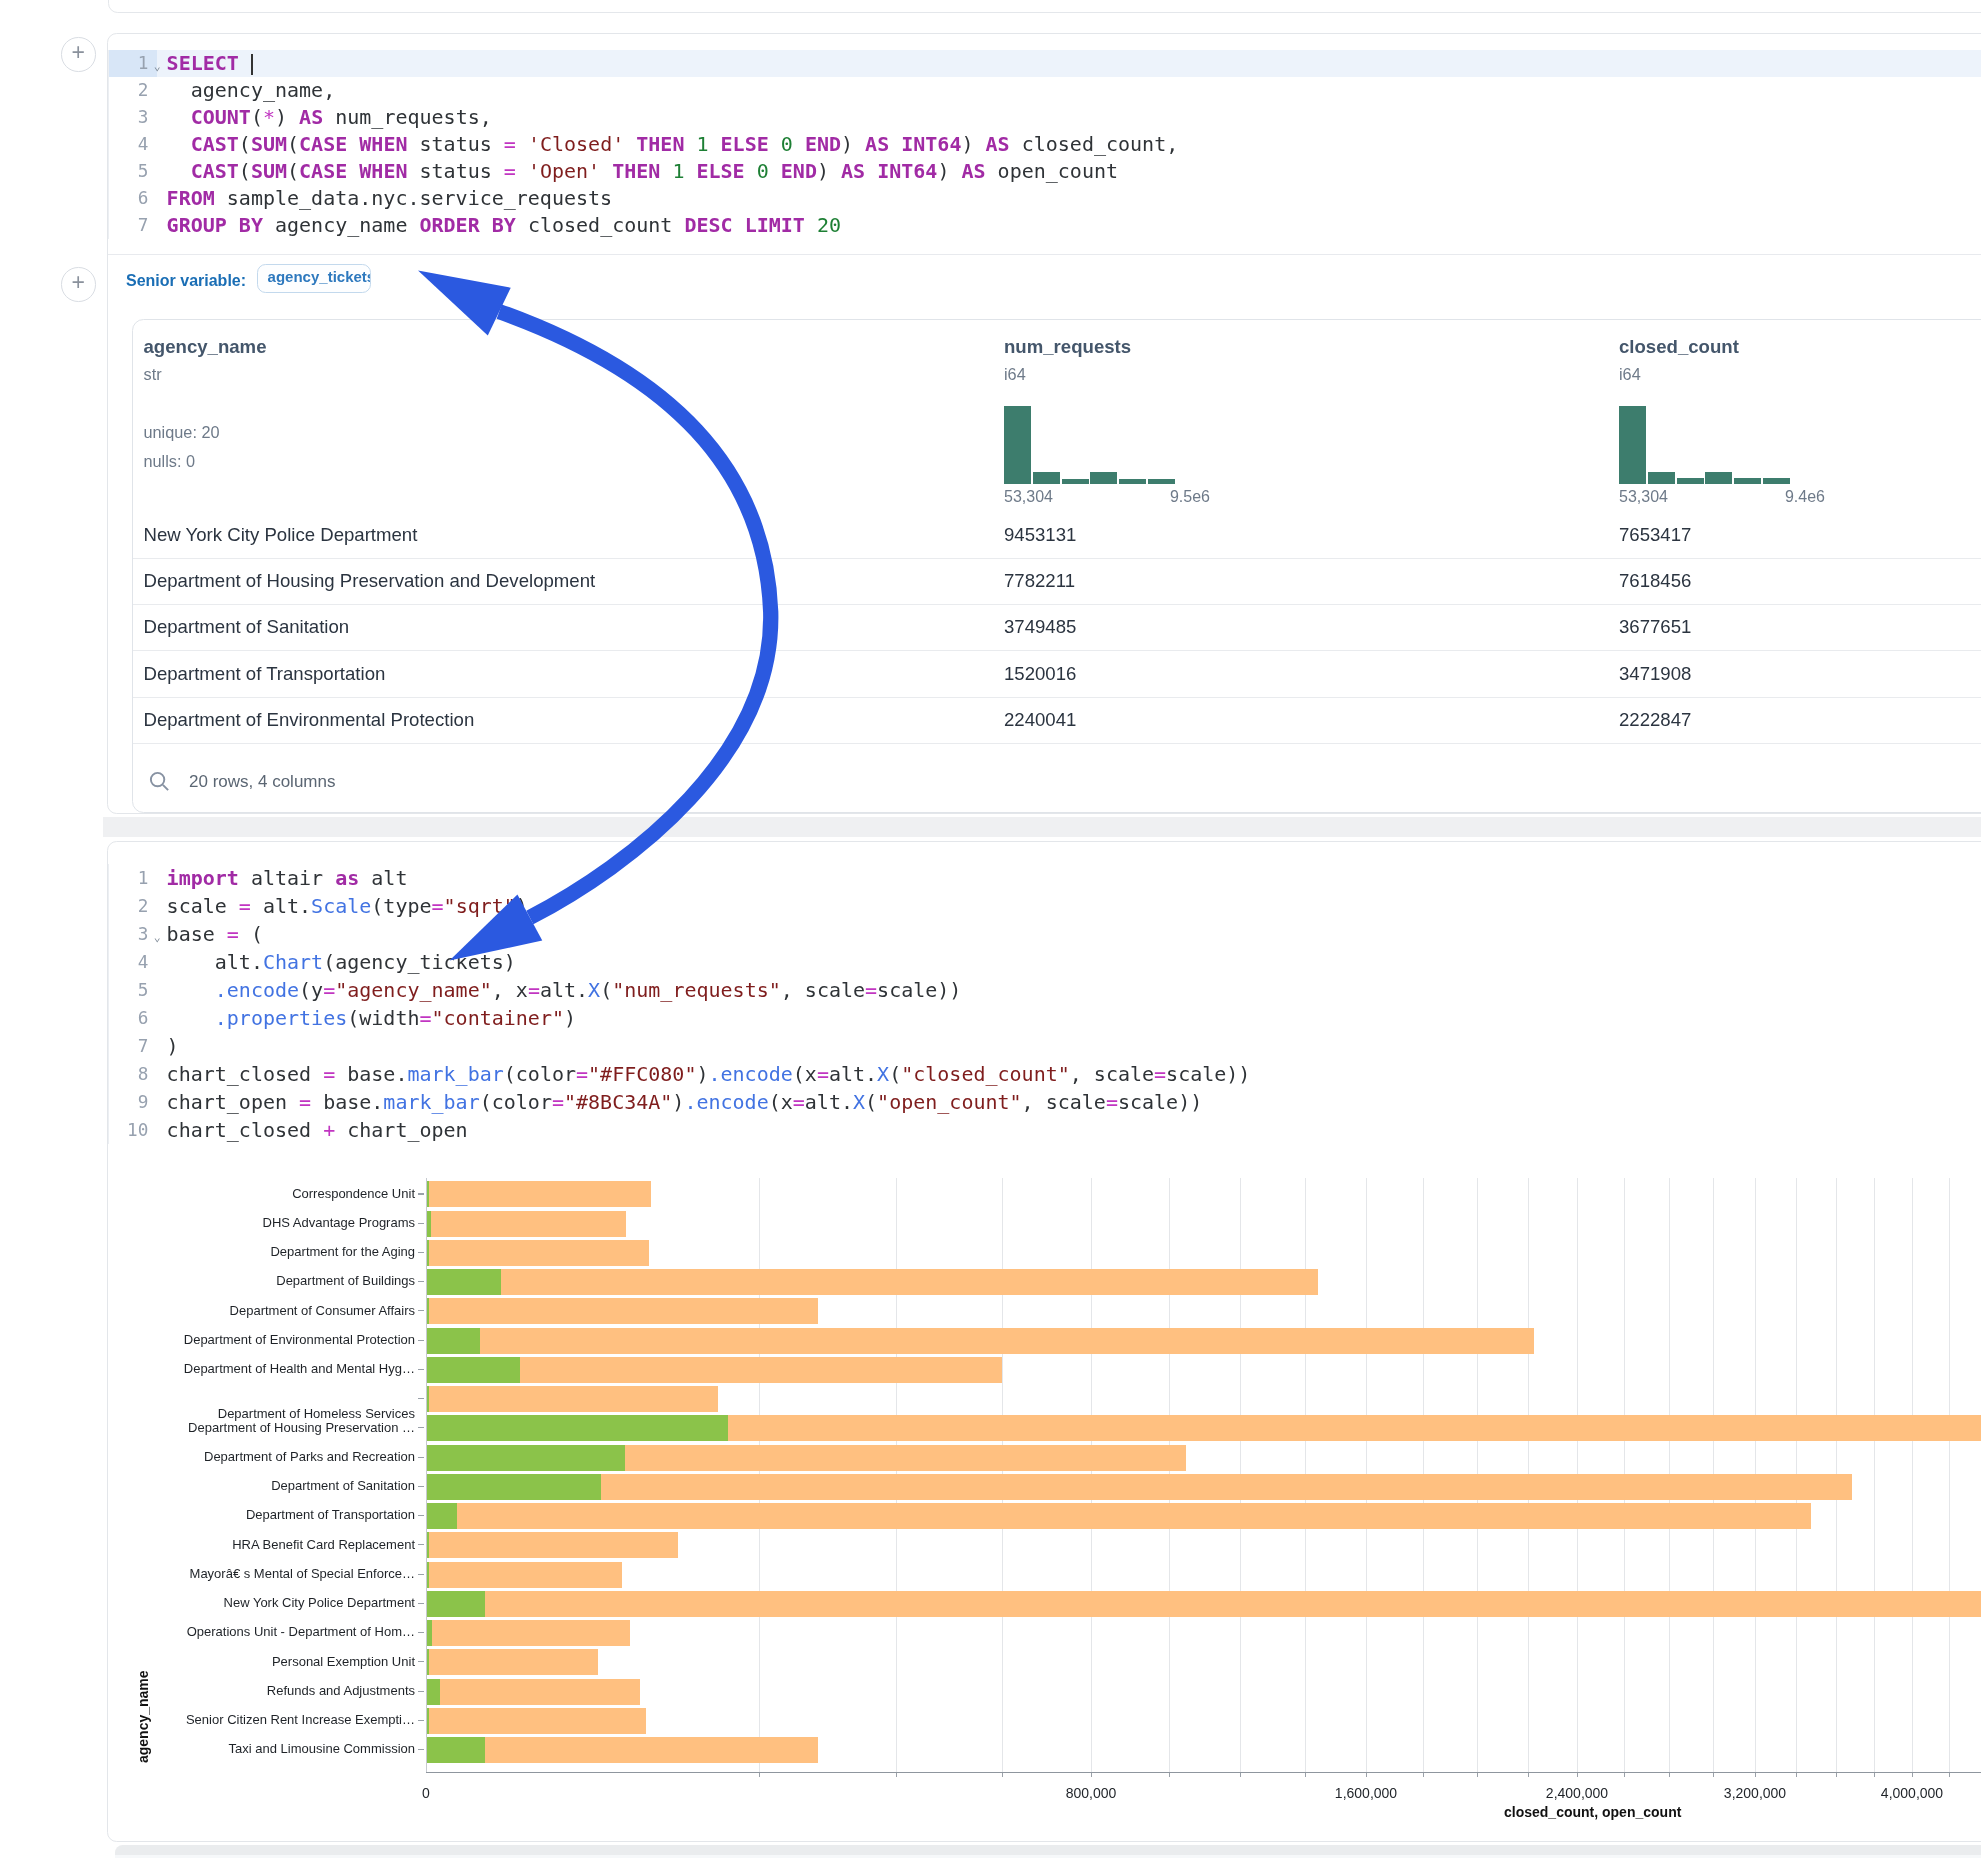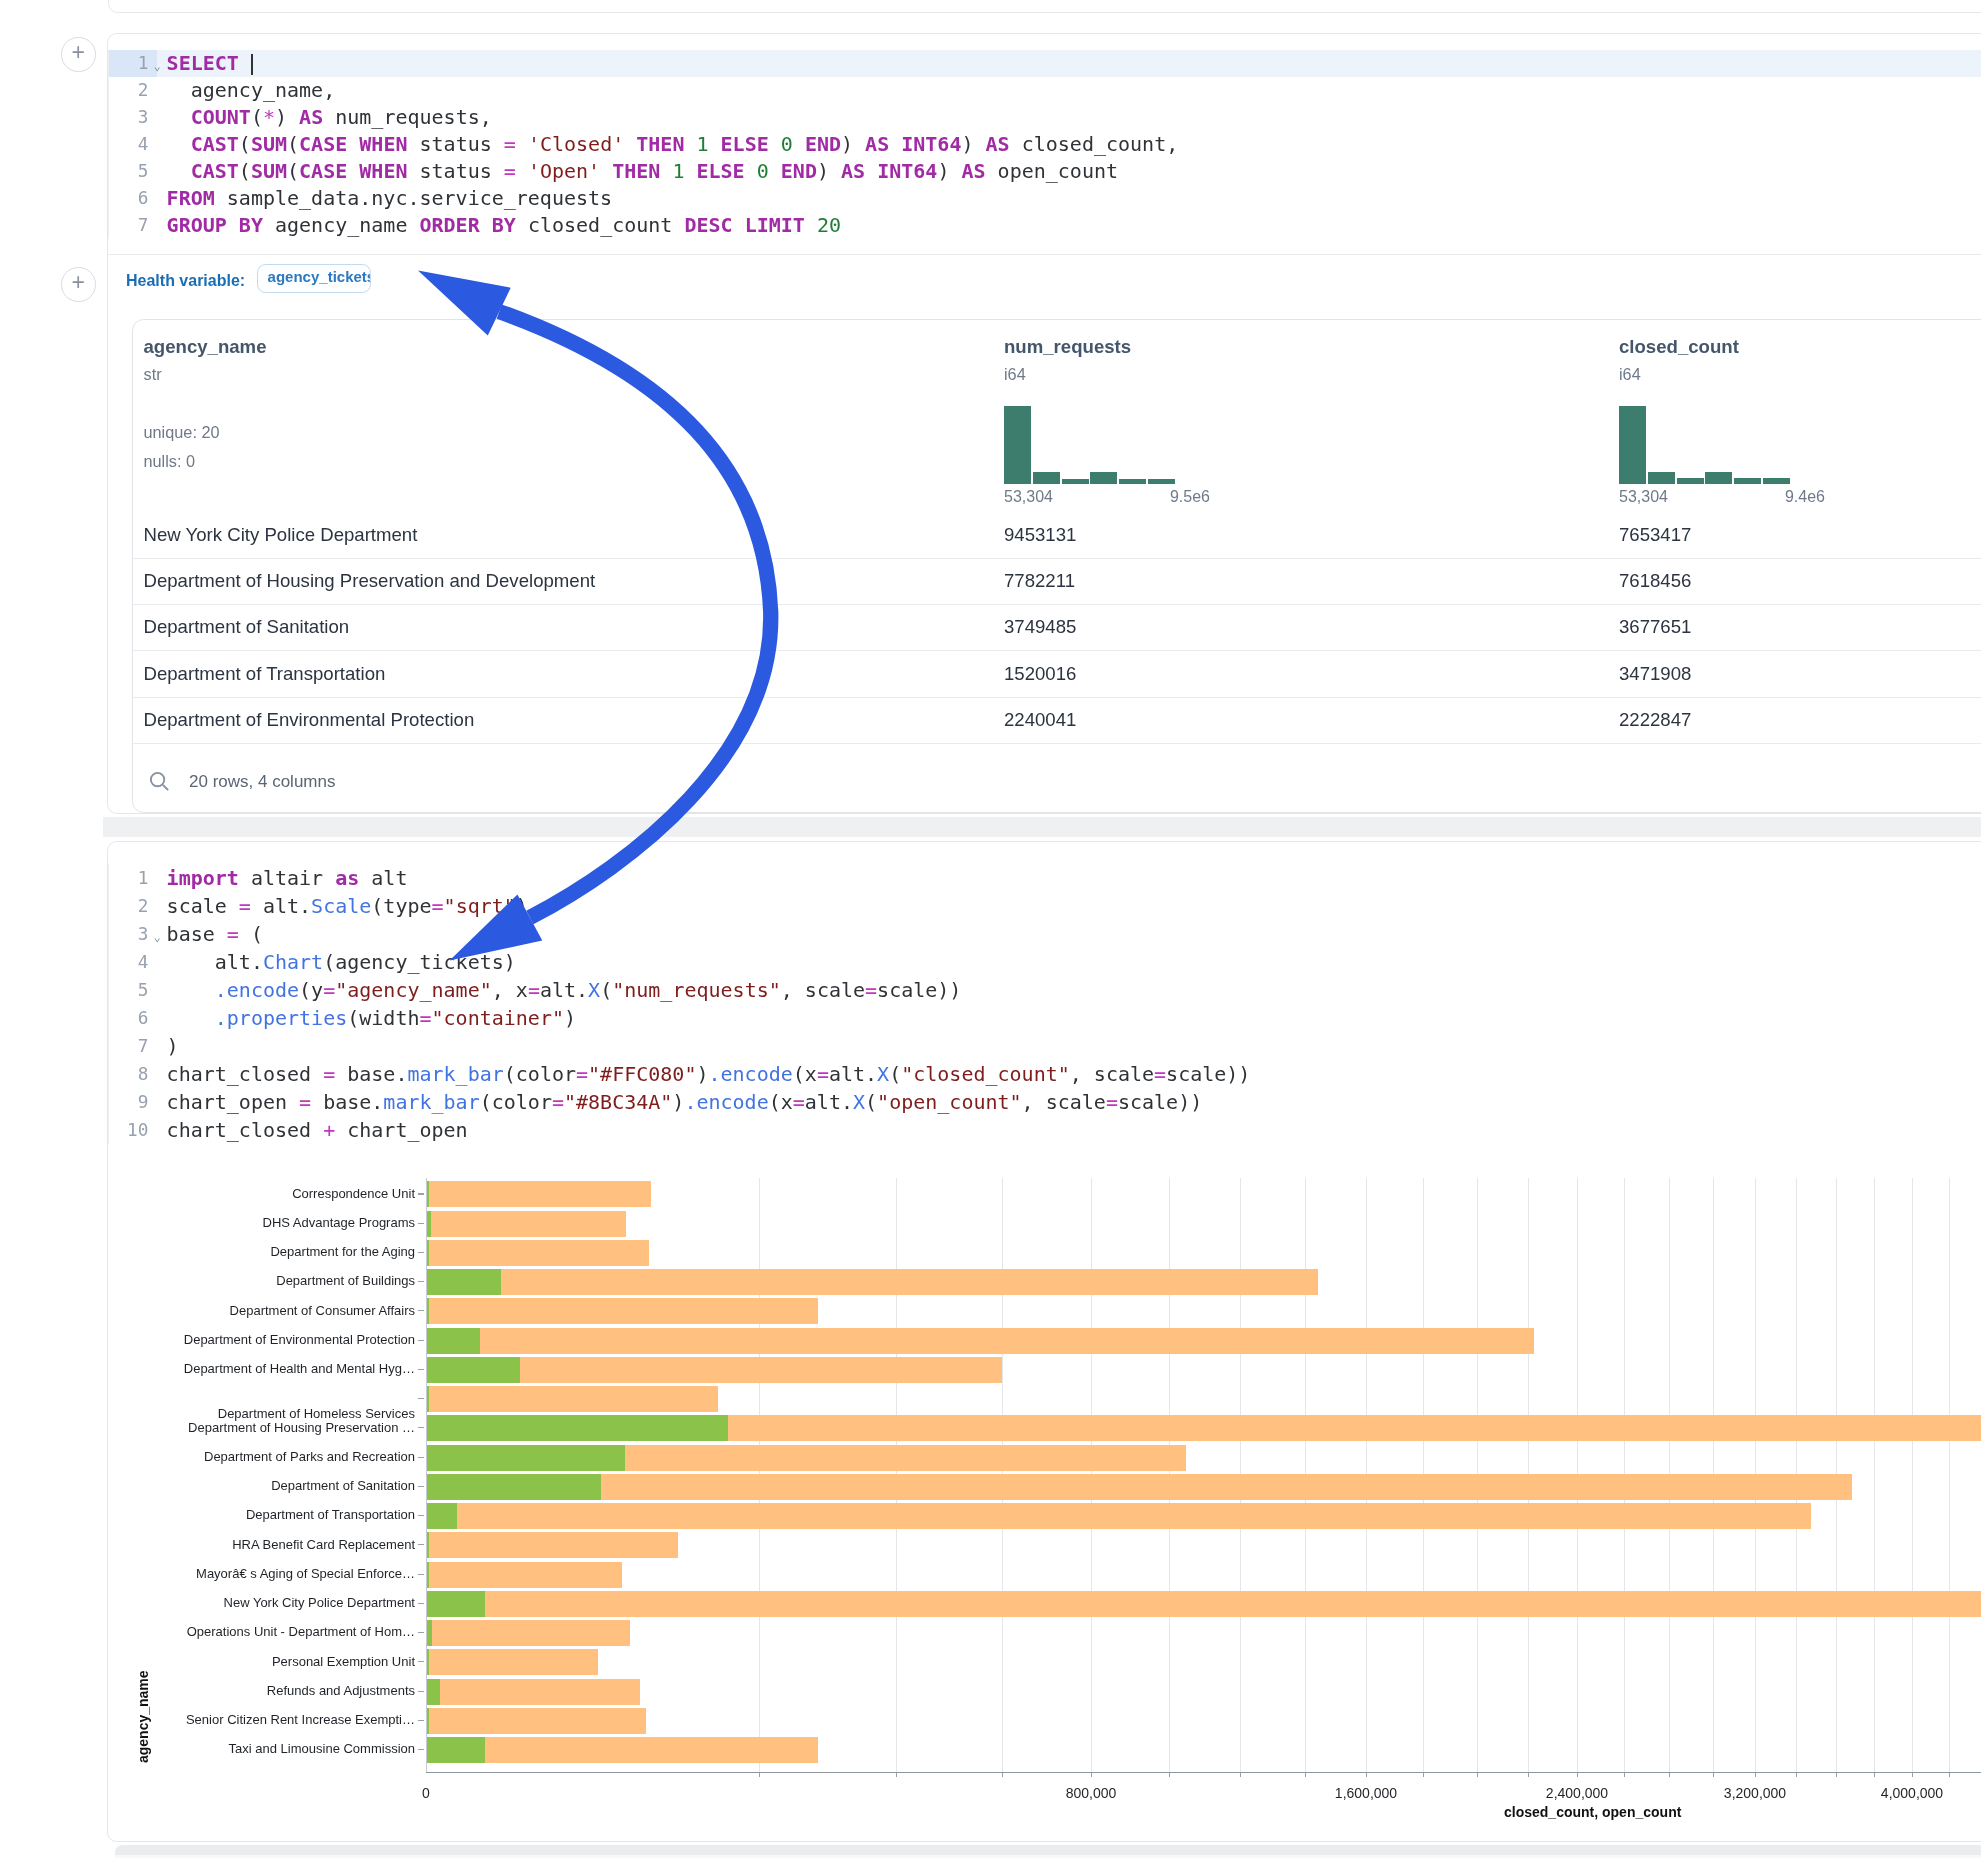--- a/index.html
+++ b/index.html
@@ -65,21 +65,21 @@
         <div class="cline" style="height: 27px; line-height: 27px;"><div class="gut">2<div class="gutsep"></div></div><div class="ctext"><span class="pl">  agency_name,</span></div></div>
         <div class="cline" style="height: 27px; line-height: 27px;"><div class="gut">3<div class="gutsep"></div></div><div class="ctext"><span class="pl">  </span><span class="kw">COUNT</span><span class="pl">(</span><span class="op">*</span><span class="pl">) </span><span class="kw">AS</span><span class="pl"> num_requests,</span></div></div>
         <div class="cline" style="height: 27px; line-height: 27px;"><div class="gut">4<div class="gutsep"></div></div><div class="ctext"><span class="pl">  </span><span class="kw">CAST</span><span class="pl">(</span><span class="kw">SUM</span><span class="pl">(</span><span class="kw">CASE</span><span class="pl"> </span><span class="kw">WHEN</span><span class="pl"> status </span><span class="op">=</span><span class="pl"> </span><span class="st">'Closed'</span><span class="pl"> </span><span class="kw">THEN</span><span class="pl"> </span><span class="nu">1</span><span class="pl"> </span><span class="kw">ELSE</span><span class="pl"> </span><span class="nu">0</span><span class="pl"> </span><span class="kw">END</span><span class="pl">) </span><span class="kw">AS</span><span class="pl"> </span><span class="kw">INT64</span><span class="pl">) </span><span class="kw">AS</span><span class="pl"> closed_count,</span></div></div>
         <div class="cline" style="height: 27px; line-height: 27px;"><div class="gut">5<div class="gutsep"></div></div><div class="ctext"><span class="pl">  </span><span class="kw">CAST</span><span class="pl">(</span><span class="kw">SUM</span><span class="pl">(</span><span class="kw">CASE</span><span class="pl"> </span><span class="kw">WHEN</span><span class="pl"> status </span><span class="op">=</span><span class="pl"> </span><span class="st">'Open'</span><span class="pl"> </span><span class="kw">THEN</span><span class="pl"> </span><span class="nu">1</span><span class="pl"> </span><span class="kw">ELSE</span><span class="pl"> </span><span class="nu">0</span><span class="pl"> </span><span class="kw">END</span><span class="pl">) </span><span class="kw">AS</span><span class="pl"> </span><span class="kw">INT64</span><span class="pl">) </span><span class="kw">AS</span><span class="pl"> open_count</span></div></div>
         <div class="cline" style="height: 27px; line-height: 27px;"><div class="gut">6<div class="gutsep"></div></div><div class="ctext"><span class="kw">FROM</span><span class="pl"> sample_data.nyc.service_requests</span></div></div>
         <div class="cline" style="height: 27px; line-height: 27px;"><div class="gut">7<div class="gutsep"></div></div><div class="ctext"><span class="kw">GROUP</span><span class="pl"> </span><span class="kw">BY</span><span class="pl"> agency_name </span><span class="kw">ORDER</span><span class="pl"> </span><span class="kw">BY</span><span class="pl"> closed_count </span><span class="kw">DESC</span><span class="pl"> </span><span class="kw">LIMIT</span><span class="pl"> </span><span class="nu">20</span></div></div>
       </div>
     <div class="hairline" style="left:0;right:0;top:220px;"></div>
 
     <div style="position:absolute;left:0;top:221px;right:0;height:67px;">
-      <span style="position:absolute;left:18px;top:17px;font-size:16px;font-weight:bold;color:#1a6eb5;">Health variable:</span>
+      <span style="position:absolute;left:18px;top:17px;font-size:16px;font-weight:bold;color:#1a6eb5;">Senior variable:</span>
       <span style="position:absolute;left:149px;top:8.6px;width:114px;height:29px;border:1px solid #c3d9ed;border-radius:8.6px;
                    overflow:hidden;white-space:nowrap;box-sizing:border-box;padding:3.8px 0 0 9.6px;
                    font-size:15px;font-weight:bold;color:#2e79be;background:#fdfeff;">agency_tickets</span>
     </div>
 
     <div class="card" style="left:24px;top:285px;width:1874px;height:494px;border-radius:11.5px;border-color:#e0e4e9;">
 
       <div>
         <span class="thname" style="position:absolute;left:10.5px;top:16.3px;">agency_name</span>
         <span class="thtype" style="position:absolute;left:10.5px;top:45px;">str</span>
@@ -264,21 +264,21 @@
           <div class="bar" style="left: 319px; top: 296px; width: 1425px; background: rgb(255, 192, 128);"></div>
           <div class="bar" style="left: 319px; top: 296px; width: 174px; background: rgb(139, 195, 74);"></div>
           <div class="ylab" style="left: 20px; top: 329px;">Department of Transportation</div>
           <div class="ytick" style="left: 310px; top: 337px;"></div>
           <div class="bar" style="left: 319px; top: 325px; width: 1384px; background: rgb(255, 192, 128);"></div>
           <div class="bar" style="left: 319px; top: 325px; width: 30px; background: rgb(139, 195, 74);"></div>
           <div class="ylab" style="left: 20px; top: 359px;">HRA Benefit Card Replacement</div>
           <div class="ytick" style="left: 310px; top: 366px;"></div>
           <div class="bar" style="left: 319px; top: 354px; width: 251px; background: rgb(255, 192, 128);"></div>
           <div class="bar" style="left: 319px; top: 354px; width: 1.7px; background: rgb(139, 195, 74);"></div>
-          <div class="ylab" style="left: 20px; top: 388px;">Mayorâ€ s Aging of Special Enforce…</div>
+          <div class="ylab" style="left: 20px; top: 388px;">Mayorâ€ s Mental of Special Enforce…</div>
           <div class="ytick" style="left: 310px; top: 396px;"></div>
           <div class="bar" style="left: 319px; top: 384px; width: 195px; background: rgb(255, 192, 128);"></div>
           <div class="bar" style="left: 319px; top: 384px; width: 1.7px; background: rgb(139, 195, 74);"></div>
           <div class="ylab" style="left: 20px; top: 417px;">New York City Police Department</div>
           <div class="ytick" style="left: 310px; top: 425px;"></div>
           <div class="bar" style="left: 319px; top: 413px; width: 1574px; background: rgb(255, 192, 128);"></div>
           <div class="bar" style="left: 319px; top: 413px; width: 58px; background: rgb(139, 195, 74);"></div>
           <div class="ylab" style="left: 20px; top: 446px;">Operations Unit - Department of Hom…</div>
           <div class="ytick" style="left: 310px; top: 454px;"></div>
           <div class="bar" style="left: 319px; top: 442px; width: 203px; background: rgb(255, 192, 128);"></div>

